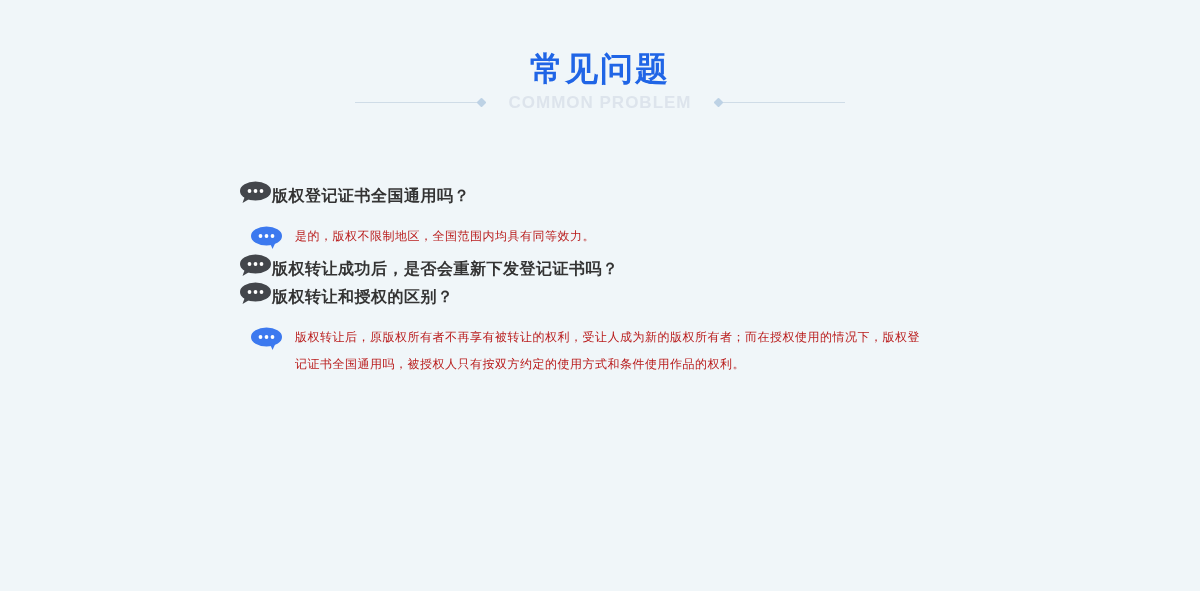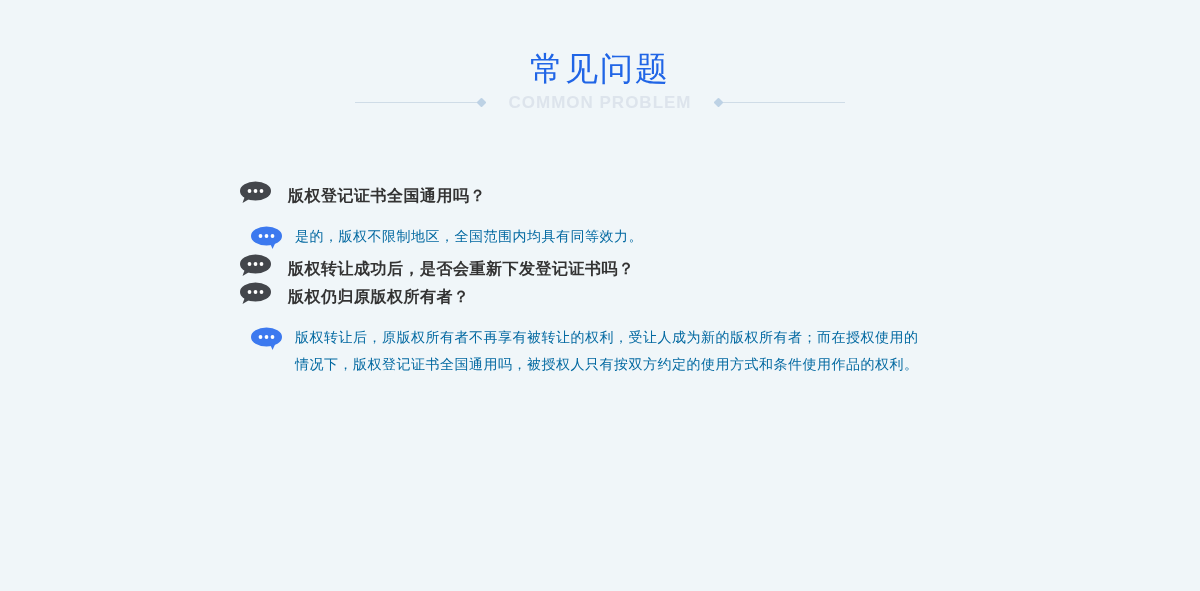--- a/index.html
+++ b/index.html
@@ -8,21 +8,21 @@
     font-family: "Liberation Sans", "DejaVu Sans", sans-serif;
     background:#f0f6f9;
     overflow:hidden;
   }
   .page { position:relative; width:1200px; height:591px; background:#f0f6f9; }
 
   
   .header { padding-top:52px; text-align:center; }
   .title {
     font-size:33px;
-    font-weight:normal;
+    font-weight:bold;
     letter-spacing:2px;
     color:#2065e6;
     line-height:1;
   }
   .subrow {
     margin-top:9px;
     display:flex;
     align-items:center;
     justify-content:center;
   }
@@ -48,35 +48,35 @@
     background:#bdd2e5;
     transform:rotate(45deg);
     border-radius:1px;
   }
   .hline.left .diamond  { right:-4px; }
   .hline.right .diamond { left:-4px; }
 
   
   .faq { margin:70px 0 0 239px; width:700px; }
   .item + .item { }
-  .qrow { display:flex; align-items:center; gap:16px; }
+  .qrow { display:flex; align-items:center; gap:0; }
   .qrow .bubble { flex:0 0 auto; }
   .qtext {
     font-size:16px;
     font-weight:bold;
     color:#333333;
     letter-spacing:0.5px;
     line-height:21px;
   }
   .arow { display:flex; align-items:flex-start; gap:12px; margin:14px 0 0 11px; }
   .arow .bubble { flex:0 0 auto; margin-top:3px; }
   .atext {
     width:636px;
-    font-size:14px;
-    color:#0369a1;
+    font-size:12px;
+    color:#b91c1c;
     line-height:27px;
     letter-spacing:0.5px;
   }
 </style>
 </head>
 <body>
 
 <div class="page">
 
   <div class="header">
@@ -140,21 +140,21 @@
       <div class="qrow">
         <span class="bubble">
           <svg width="33" height="24" viewBox="0 0 33 24">
             <ellipse cx="16.5" cy="10" rx="15.5" ry="9.5" fill="#43464b"></ellipse>
             <path d="M6 15 L3.5 22 L12 17 Z" fill="#43464b"></path>
             <circle cx="10.5" cy="10" r="1.9" fill="#ffffff"></circle>
             <circle cx="16.5" cy="10" r="1.9" fill="#ffffff"></circle>
             <circle cx="22.5" cy="10" r="1.9" fill="#ffffff"></circle>
           </svg>
         </span>
-        <span class="qtext">版权仍归原版权所有者？</span>
+        <span class="qtext">版权转让和授权的区别？</span>
       </div>
       <div class="arow">
         <span class="bubble">
           <svg width="33" height="24" viewBox="0 0 33 24">
             <ellipse cx="16.5" cy="10" rx="15.5" ry="9.5" fill="#3c79ef"></ellipse>
             <path d="M20 17 L22.5 23 L26 15.5 Z" fill="#3c79ef"></path>
             <circle cx="10.5" cy="10" r="1.9" fill="#ffffff"></circle>
             <circle cx="16.5" cy="10" r="1.9" fill="#ffffff"></circle>
             <circle cx="22.5" cy="10" r="1.9" fill="#ffffff"></circle>
           </svg>

